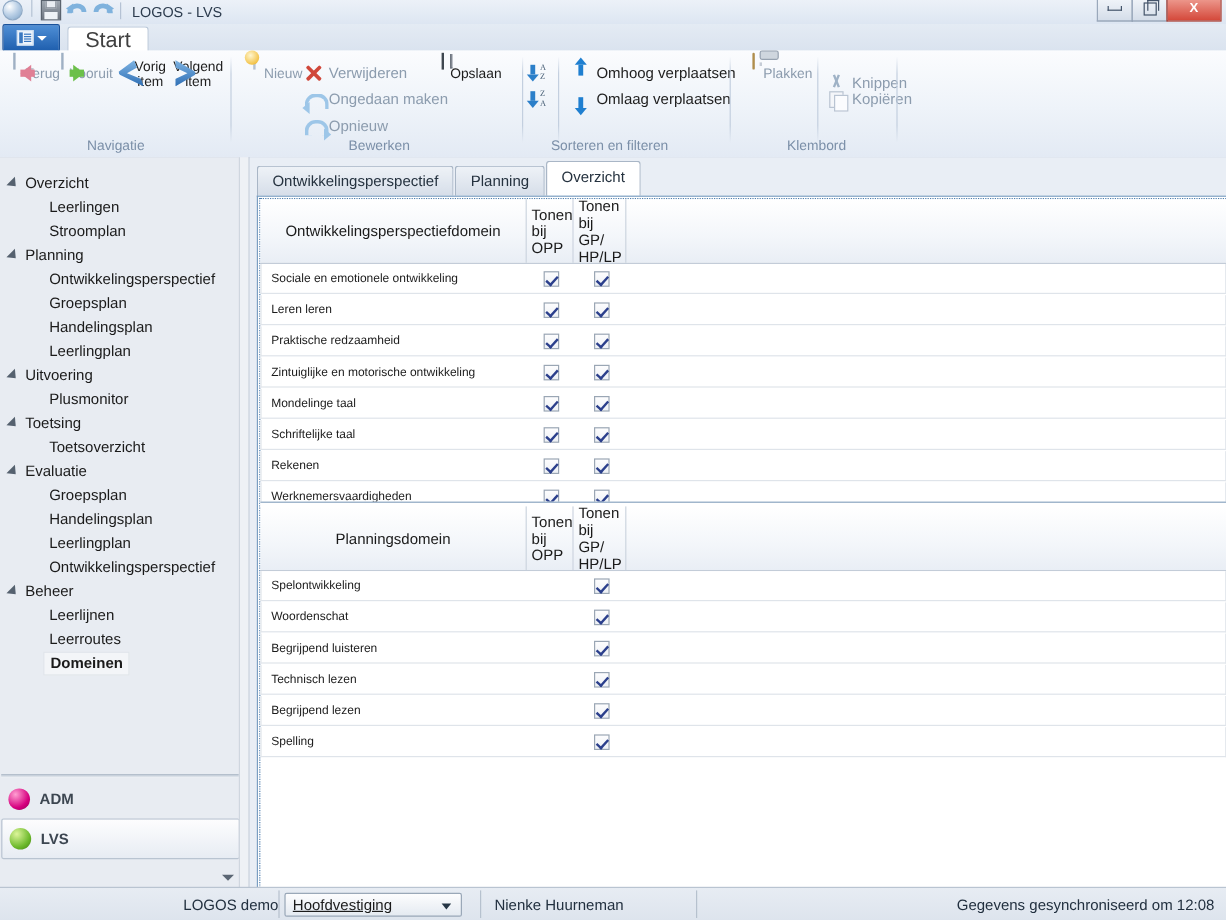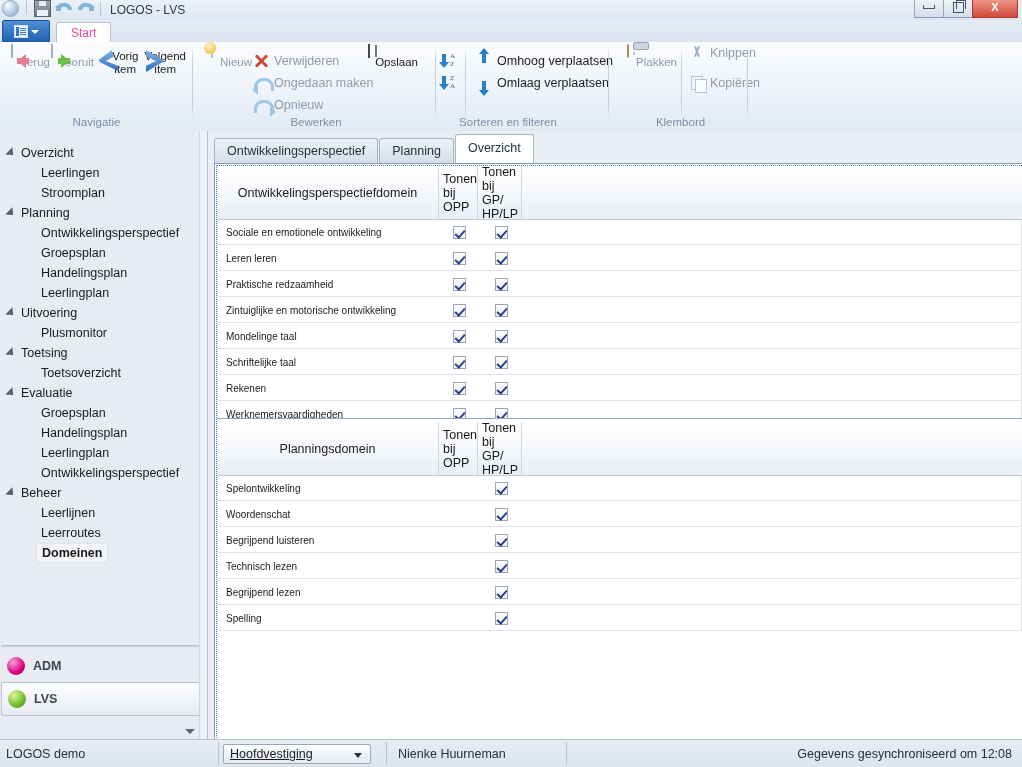--- a/index.html
+++ b/index.html
@@ -106,21 +106,21 @@
     content: ""; position: absolute; left: 5px; top: 2px; right: 1px; height: 1px;
     box-shadow: 0 0 0 0 #3a78c0, 0 2px 0 0 #3a78c0, 0 4px 0 0 #3a78c0, 0 6px 0 0 #3a78c0;
     background: #3a78c0;
   }
   .appbtn .caret {
     width: 0; height: 0; border-left: 4px solid transparent; border-right: 4px solid transparent;
     border-top: 4px solid #ffffff;
   }
   .tab {
     position: absolute; top: 2px; height: 20px; padding: 0 14px;
-    line-height: 21px; font-size: 12px; color: #ec4899;
+    line-height: 21px; font-size: 18px; color: #404040;
     background: #ffffff;
     border: 1px solid #b6c4d6; border-bottom: none;
     border-top-left-radius: 3px; border-top-right-radius: 3px;
   }
   .tab.start { left: 56px; }
 
   
   .ribbon {
     position: absolute; left: 0; top: 42px; width: 1022px; height: 89px;
     background: linear-gradient(#fbfcfe 0%, #eef3f9 55%, #e3eaf4 100%);
@@ -583,21 +583,21 @@
       <div class="group-label" style="left:-26px; width:190px;">Sorteren en filteren</div>
       <div class="group-sep" style="right:0;"></div>
     </div>
 
     <div class="group" style="left:613px; width:135px;">
       <div class="bigbtn" style="left:6px; width:58px;">
         <span class="ic"><span class="clipboard"></span></span>
         <span>Plakken</span>
       </div>
       <div class="group-sep" style="left:68px;"></div>
-      <div class="smallbtn" style="left:76px; top:1px;">
+      <div class="smallbtn" style="left:76px; top:17px;">
         <span class="sic">
             <span class="scissors"></span>
           </span>
         <span>Knippen</span>
       </div>
       <div class="smallbtn" style="left:76px; top:31px;">
         <span class="sic">
             <span class="copy-ic"></span>
           </span>
         <span>Kopiëren</span>
@@ -863,21 +863,21 @@
                 <div class="gc c-rest"></div>
               </div>
             </div>
         </div>
 
       </div>
     </div>
   </div>
 
   <div class="statusbar">
-    <div class="sb-cell" style="width:212px; padding-left:6px;">
+    <div class="sb-cell" style="width:212px; padding-left:20px;justify-content:flex-end;">
       <span class="sb-text">LOGOS demo</span>
     </div>
     <div class="sb-vsep"></div>
     <div class="sb-cell" style="width:163px; padding-left:4px;text-decoration:underline;">
       <div class="combo">
         <span>Hoofdvestiging</span>
         <span class="cb-caret"></span>
       </div>
     </div>
     <div class="sb-vsep"></div>

